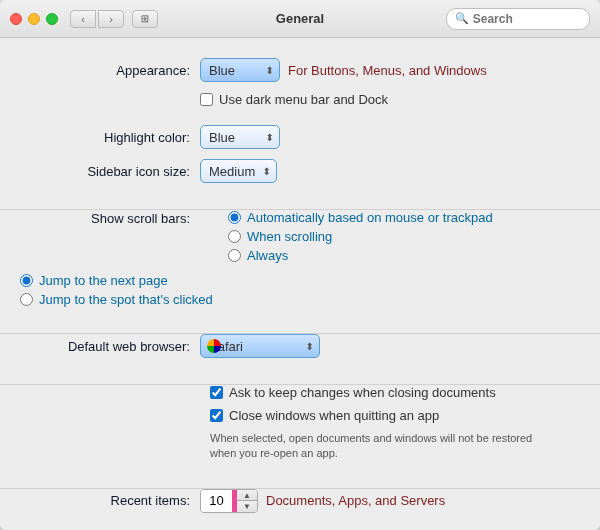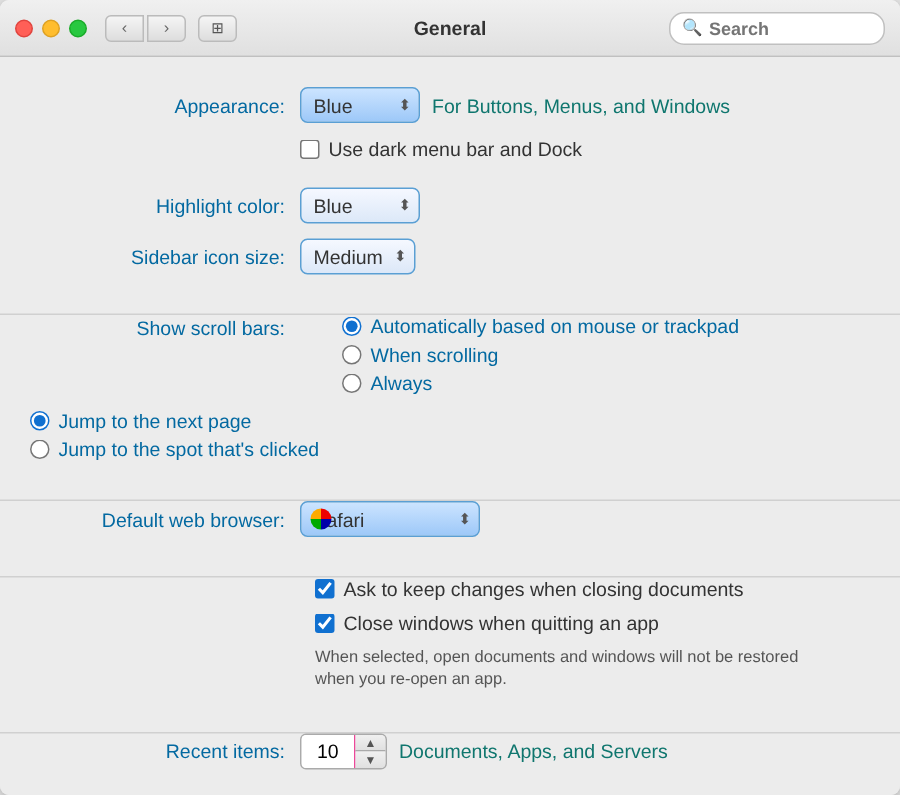--- a/index.html
+++ b/index.html
@@ -153,21 +153,21 @@
 
     .row.top-align {
       align-items: flex-start;
       gap: 28px;
     }
 
     .label {
       text-align: right;
       width: 180px;
       flex-shrink: 0;
-      color: #0369a1;
+      color: #0f172a;
       font-size: 13px;
       padding-right: 10px;
     }
 
     .label.top-label {
       padding-top: 1px;
     }
 
     .controls {
       display: flex;
@@ -202,21 +202,21 @@
     .select-arrow {
       position: absolute;
       right: 6px;
       pointer-events: none;
       font-size: 10px;
       color: #555;
     }
 
     .side-text {
       margin-left: 8px;
-      color: #0f766e;
+      color: #7f1d1d;
       font-size: 13px;
     }
 
     .checkbox-row {
       display: flex;
       align-items: center;
       margin-bottom: 8px;
     }
 
     .checkbox-row input[type="checkbox"] {
@@ -278,21 +278,21 @@
       border: 1px solid #aaa;
       border-radius: 4px;
       overflow: hidden;
       height: 24px;
     }
 
     .stepper-value {
       width: 36px;
       text-align: left;
       font-size: 13px;
-      border-right: 1px solid #ec4899;
+      border-right: 5px solid #ec4899;
       height: 100%;
       display: flex;
       align-items: center;
       justify-content: center;
       background: white;
     }
 
     .stepper-buttons {
       display: flex;
       flex-direction: column;

